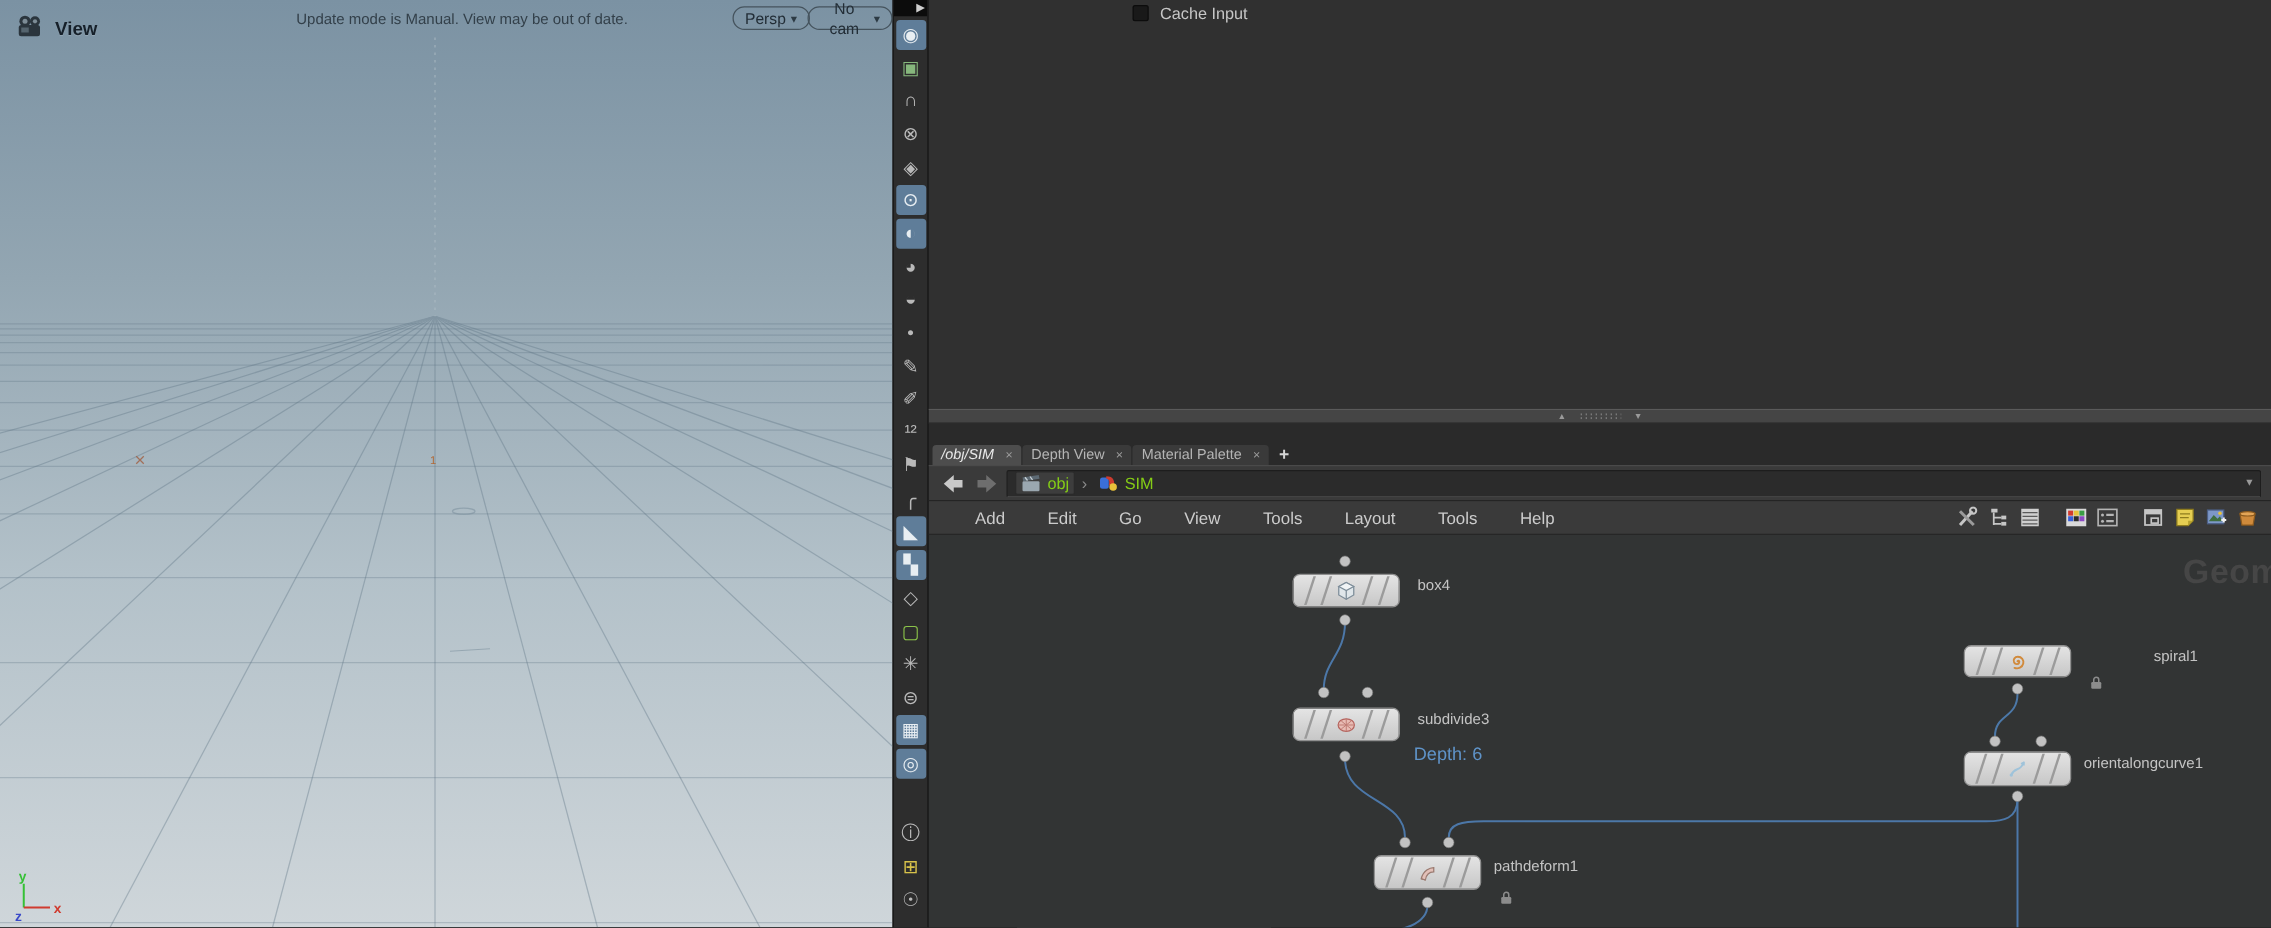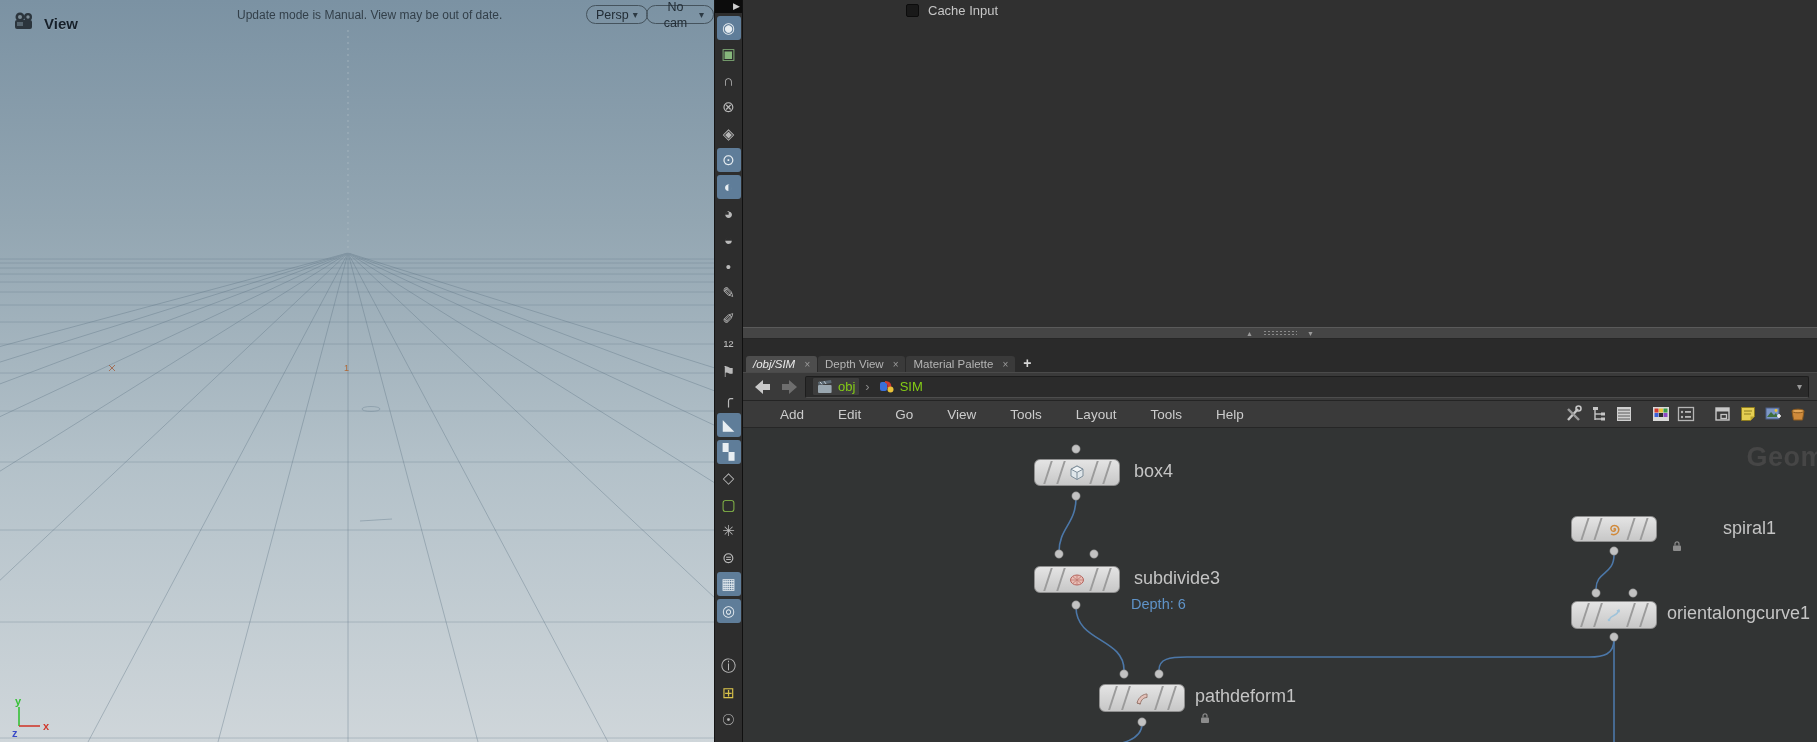--- a/index.html
+++ b/index.html
@@ -81,21 +81,21 @@
   .network { flex:1; position:relative; background:#323434; overflow:hidden; }
   .watermark { position:absolute; right:-8px; top:14px; font-size:27px; font-weight:bold; color:#464646;
                letter-spacing:.5px; }
   .wires { position:absolute; inset:0; }
   .node { position:absolute; width:86px; background:linear-gradient(#e4e4e4,#c7c7c7);
           border:1px solid #8f8f8f; border-radius:6px; display:flex; align-items:center;
           justify-content:center; cursor:pointer; }
   .node .stripe { position:absolute; top:1px; bottom:1px; width:1.5px; background:#9b9b9b;
                   transform:skewX(-18deg); }
   .s1{left:12px;} .s2{left:25px;} .s3{right:25px;} .s4{right:12px;}
-  .node-label { position:absolute; font-size:18px; color:#c4c4c4; white-space:nowrap; }
+  .node-label { position:absolute; font-size:12px; color:#c4c4c4; white-space:nowrap; }
   .node-info  { position:absolute; font-size:14.5px; color:#5f93c8; white-space:nowrap; }
   .node-lock  { position:absolute; }
 </style>
 </head>
 <body>
 
 <div class="app">
 
   <div class="viewport">
     <svg class="vp-bg" width="714" height="742">

